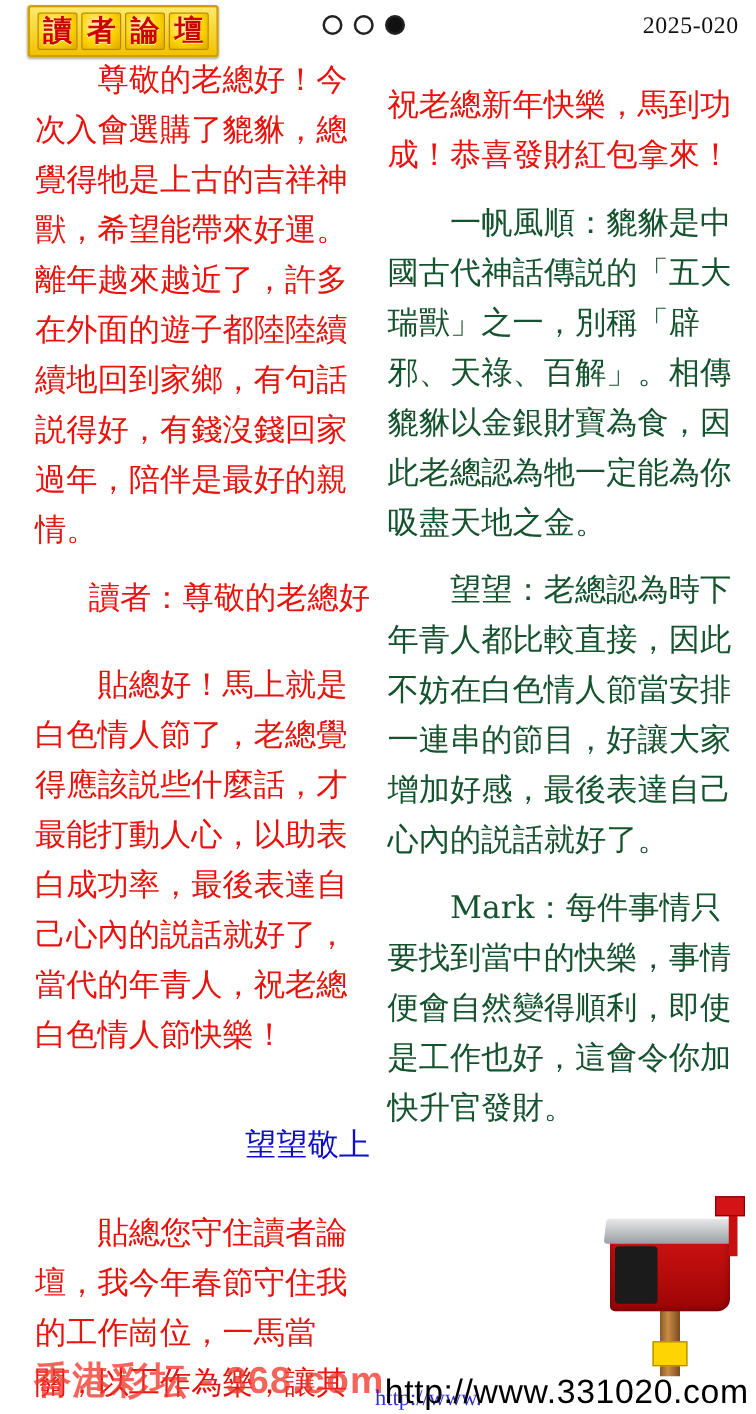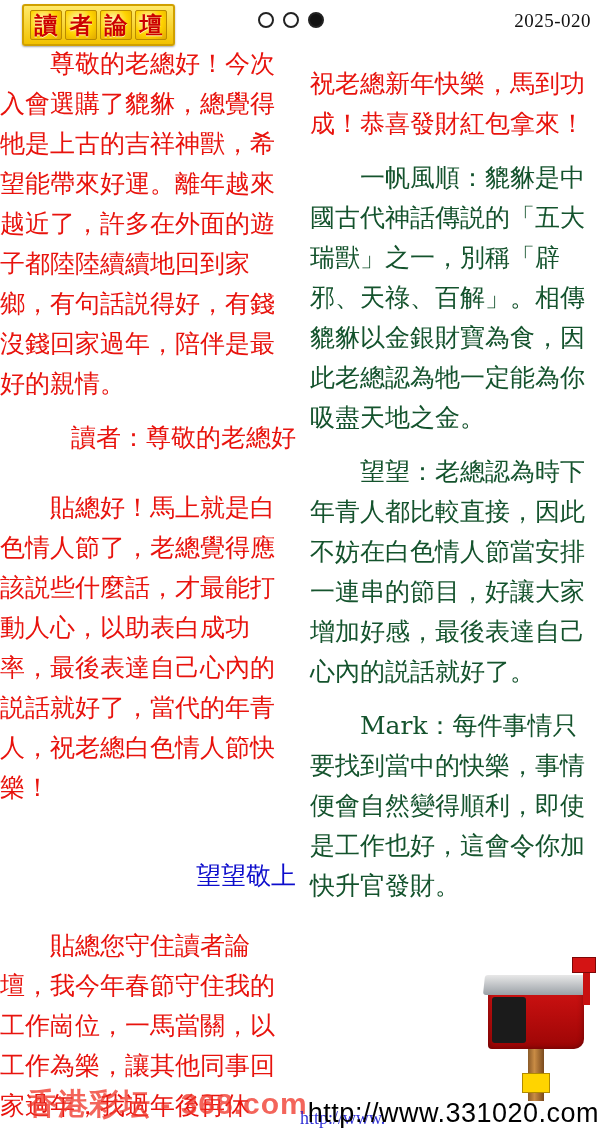--- a/index.html
+++ b/index.html
@@ -82,21 +82,21 @@
     width: 605px;
     height: 1087px;
     display: flex;
   }
   .col {
     width: 302px;
     box-sizing: border-box;
     padding: 0 10px;
     position: relative;
   }
-  .col-left { padding-left: 0; padding-right: 6px; }
+  .col-left { padding-left: 28px; padding-right: 6px; }
   .col-right { padding-left: 8px; padding-right: 8px; margin-top: 20px; }
 
   .para {
     font-family: "DejaVu Serif", serif;
     font-size: 25px;
     line-height: 40px;
     text-indent: 2em;
     margin: 0 0 14px 0;
     letter-spacing: 0px;
   }

